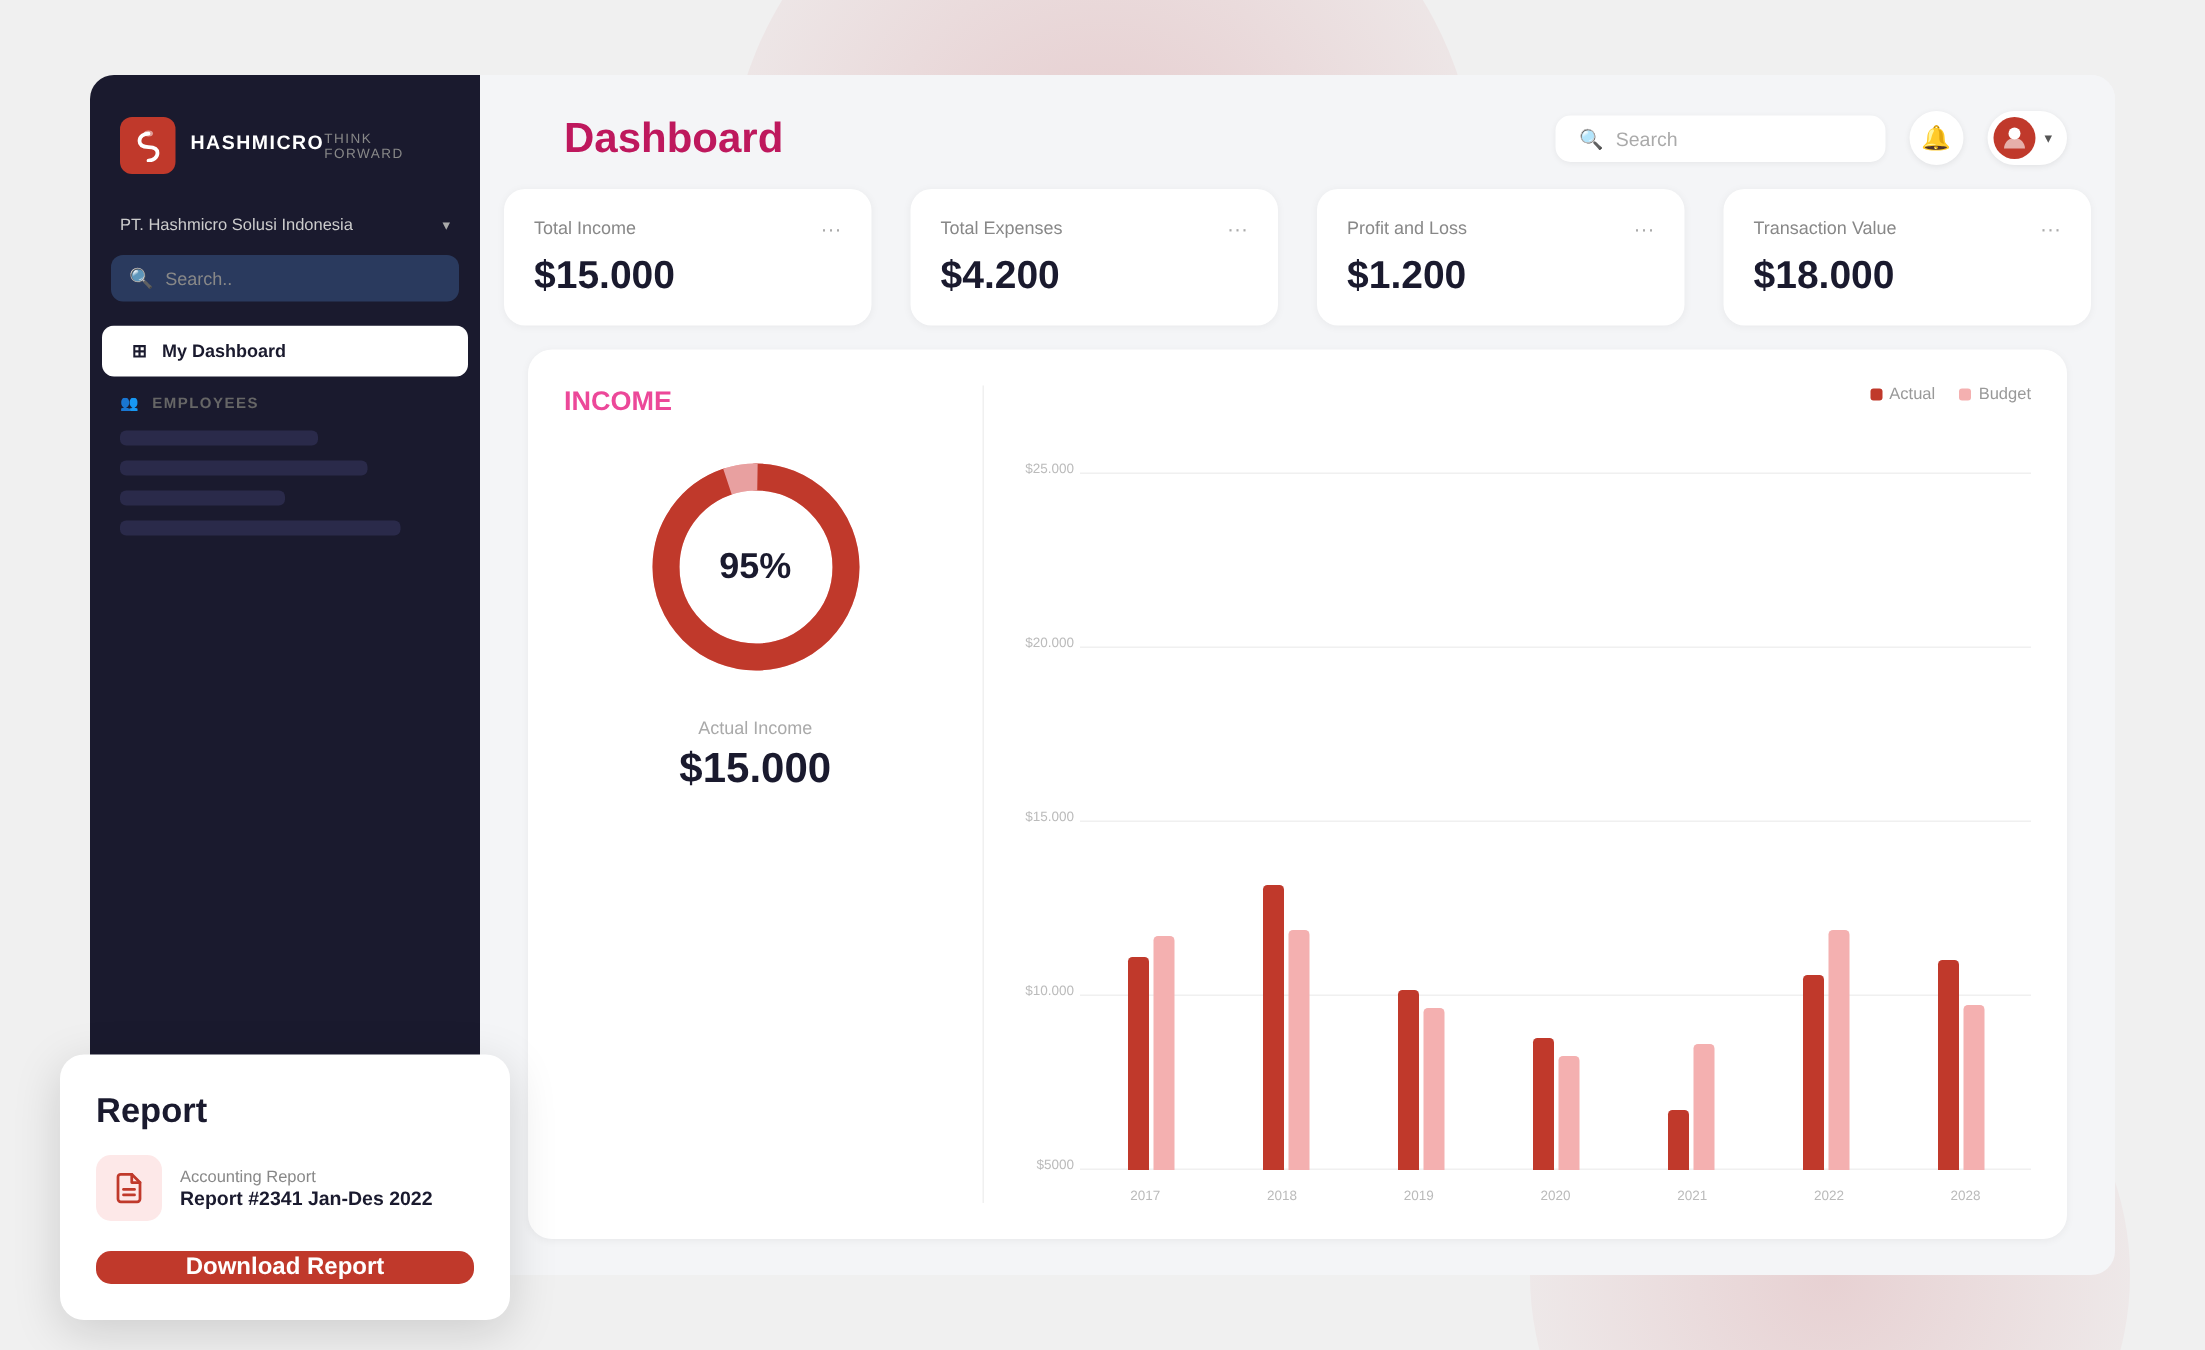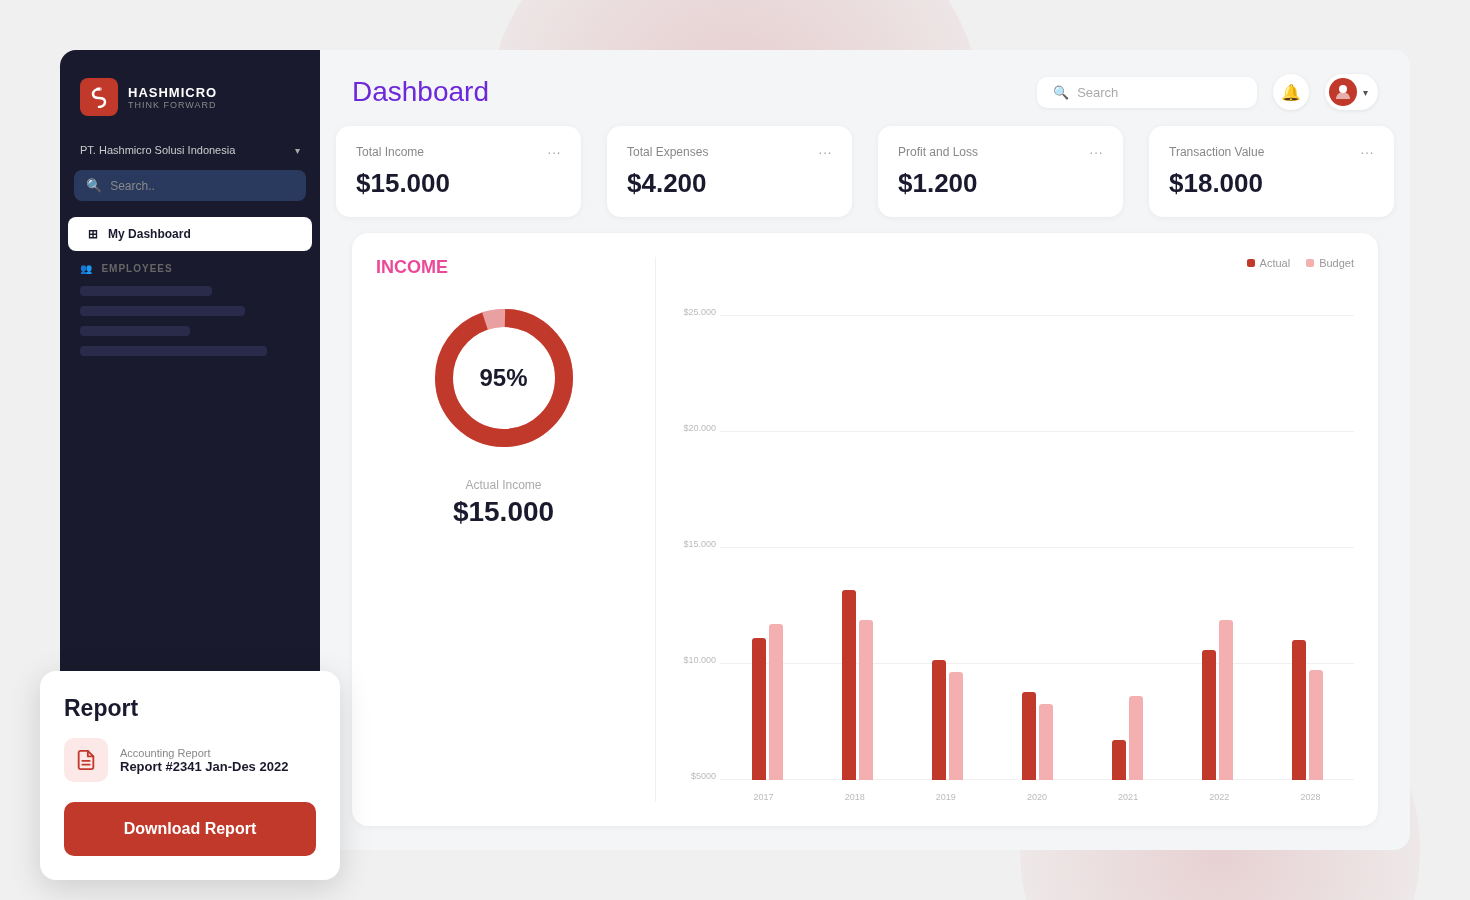--- a/index.html
+++ b/index.html
@@ -76,21 +76,21 @@
       display: flex;
       align-items: center;
       justify-content: center;
       color: white;
       font-size: 20px;
       font-weight: bold;
     }
 
     .logo-text {
       display: flex;
-      flex-direction: column;
+      flex-direction: row;
     }
 
     .logo-name {
       color: white;
       font-size: 13px;
       font-weight: 800;
       letter-spacing: 1px;
     }
 
     .logo-tagline {
@@ -254,21 +254,21 @@
       font-weight: 700;
       color: #1a1a2e;
     }
 
     .download-btn {
       width: 100%;
       background: #c0392b;
       color: white;
       border: none;
       border-radius: 10px;
-      padding: 18px;
+      padding: 2px;
       font-size: 16px;
       font-weight: 700;
       cursor: pointer;
       text-align: center;
     }
 
     
     .main-content {
       flex: 1;
       background: #f4f5f7;
@@ -282,22 +282,23 @@
     .header {
       display: flex;
       align-items: center;
       justify-content: space-between;
       padding: 24px 32px 16px;
       background: #f4f5f7;
     }
 
     .header-title {
       font-size: 28px;
-      font-weight: 400;
-      color: #6d28d9;
+      font-weight: 700;
+      color: #be185d;
+      margin-left: 24px;
     }
 
     .header-right {
       display: flex;
       align-items: center;
       gap: 16px;
     }
 
     .search-bar {
       display: flex;

